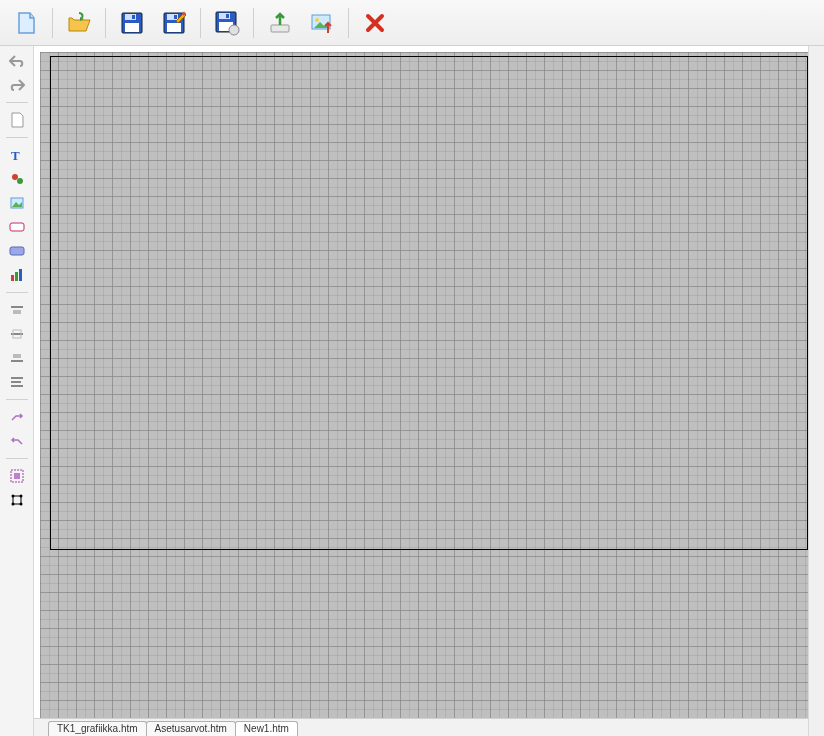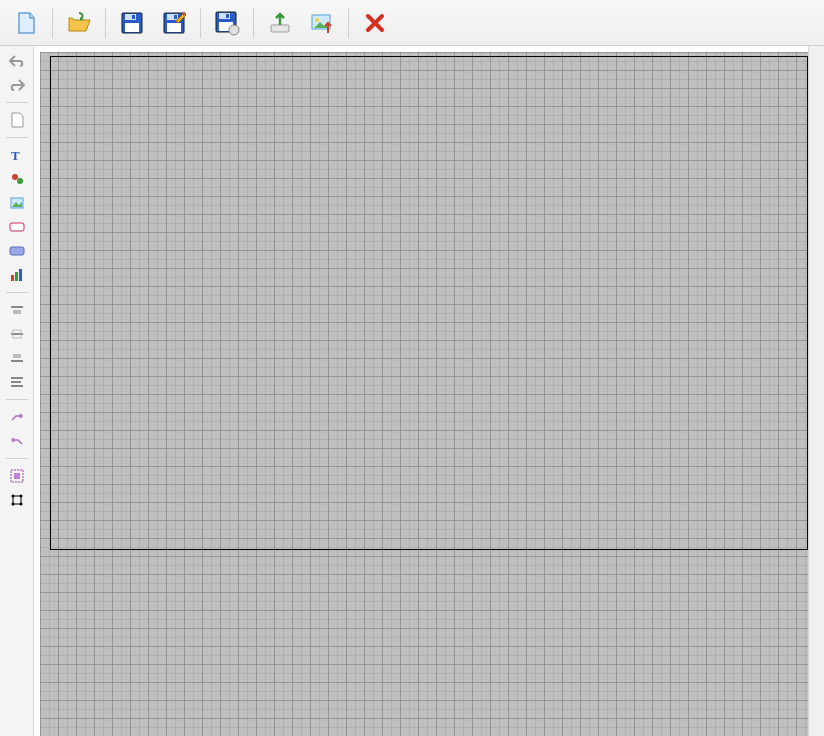--- a/index.html
+++ b/index.html
@@ -345,17 +345,22 @@
 
     </div>
 
     <div class="work">
       <div class="canvas-wrap">
         <div class="canvas-minor"></div>
         <div class="canvas-grid" style="opacity:0.5"></div>
         <div class="page-outline"></div>
       </div>
 
+      <div class="tabs">
+        <div class="tab">TK1_grafiikka.htm</div>
+        <div class="tab">Asetusarvot.htm</div>
+        <div class="tab active">New1.htm</div>
+      </div>
     </div>
 
     <div class="vscroll"></div>
   </div>
 </div>
 
 </body></html>

